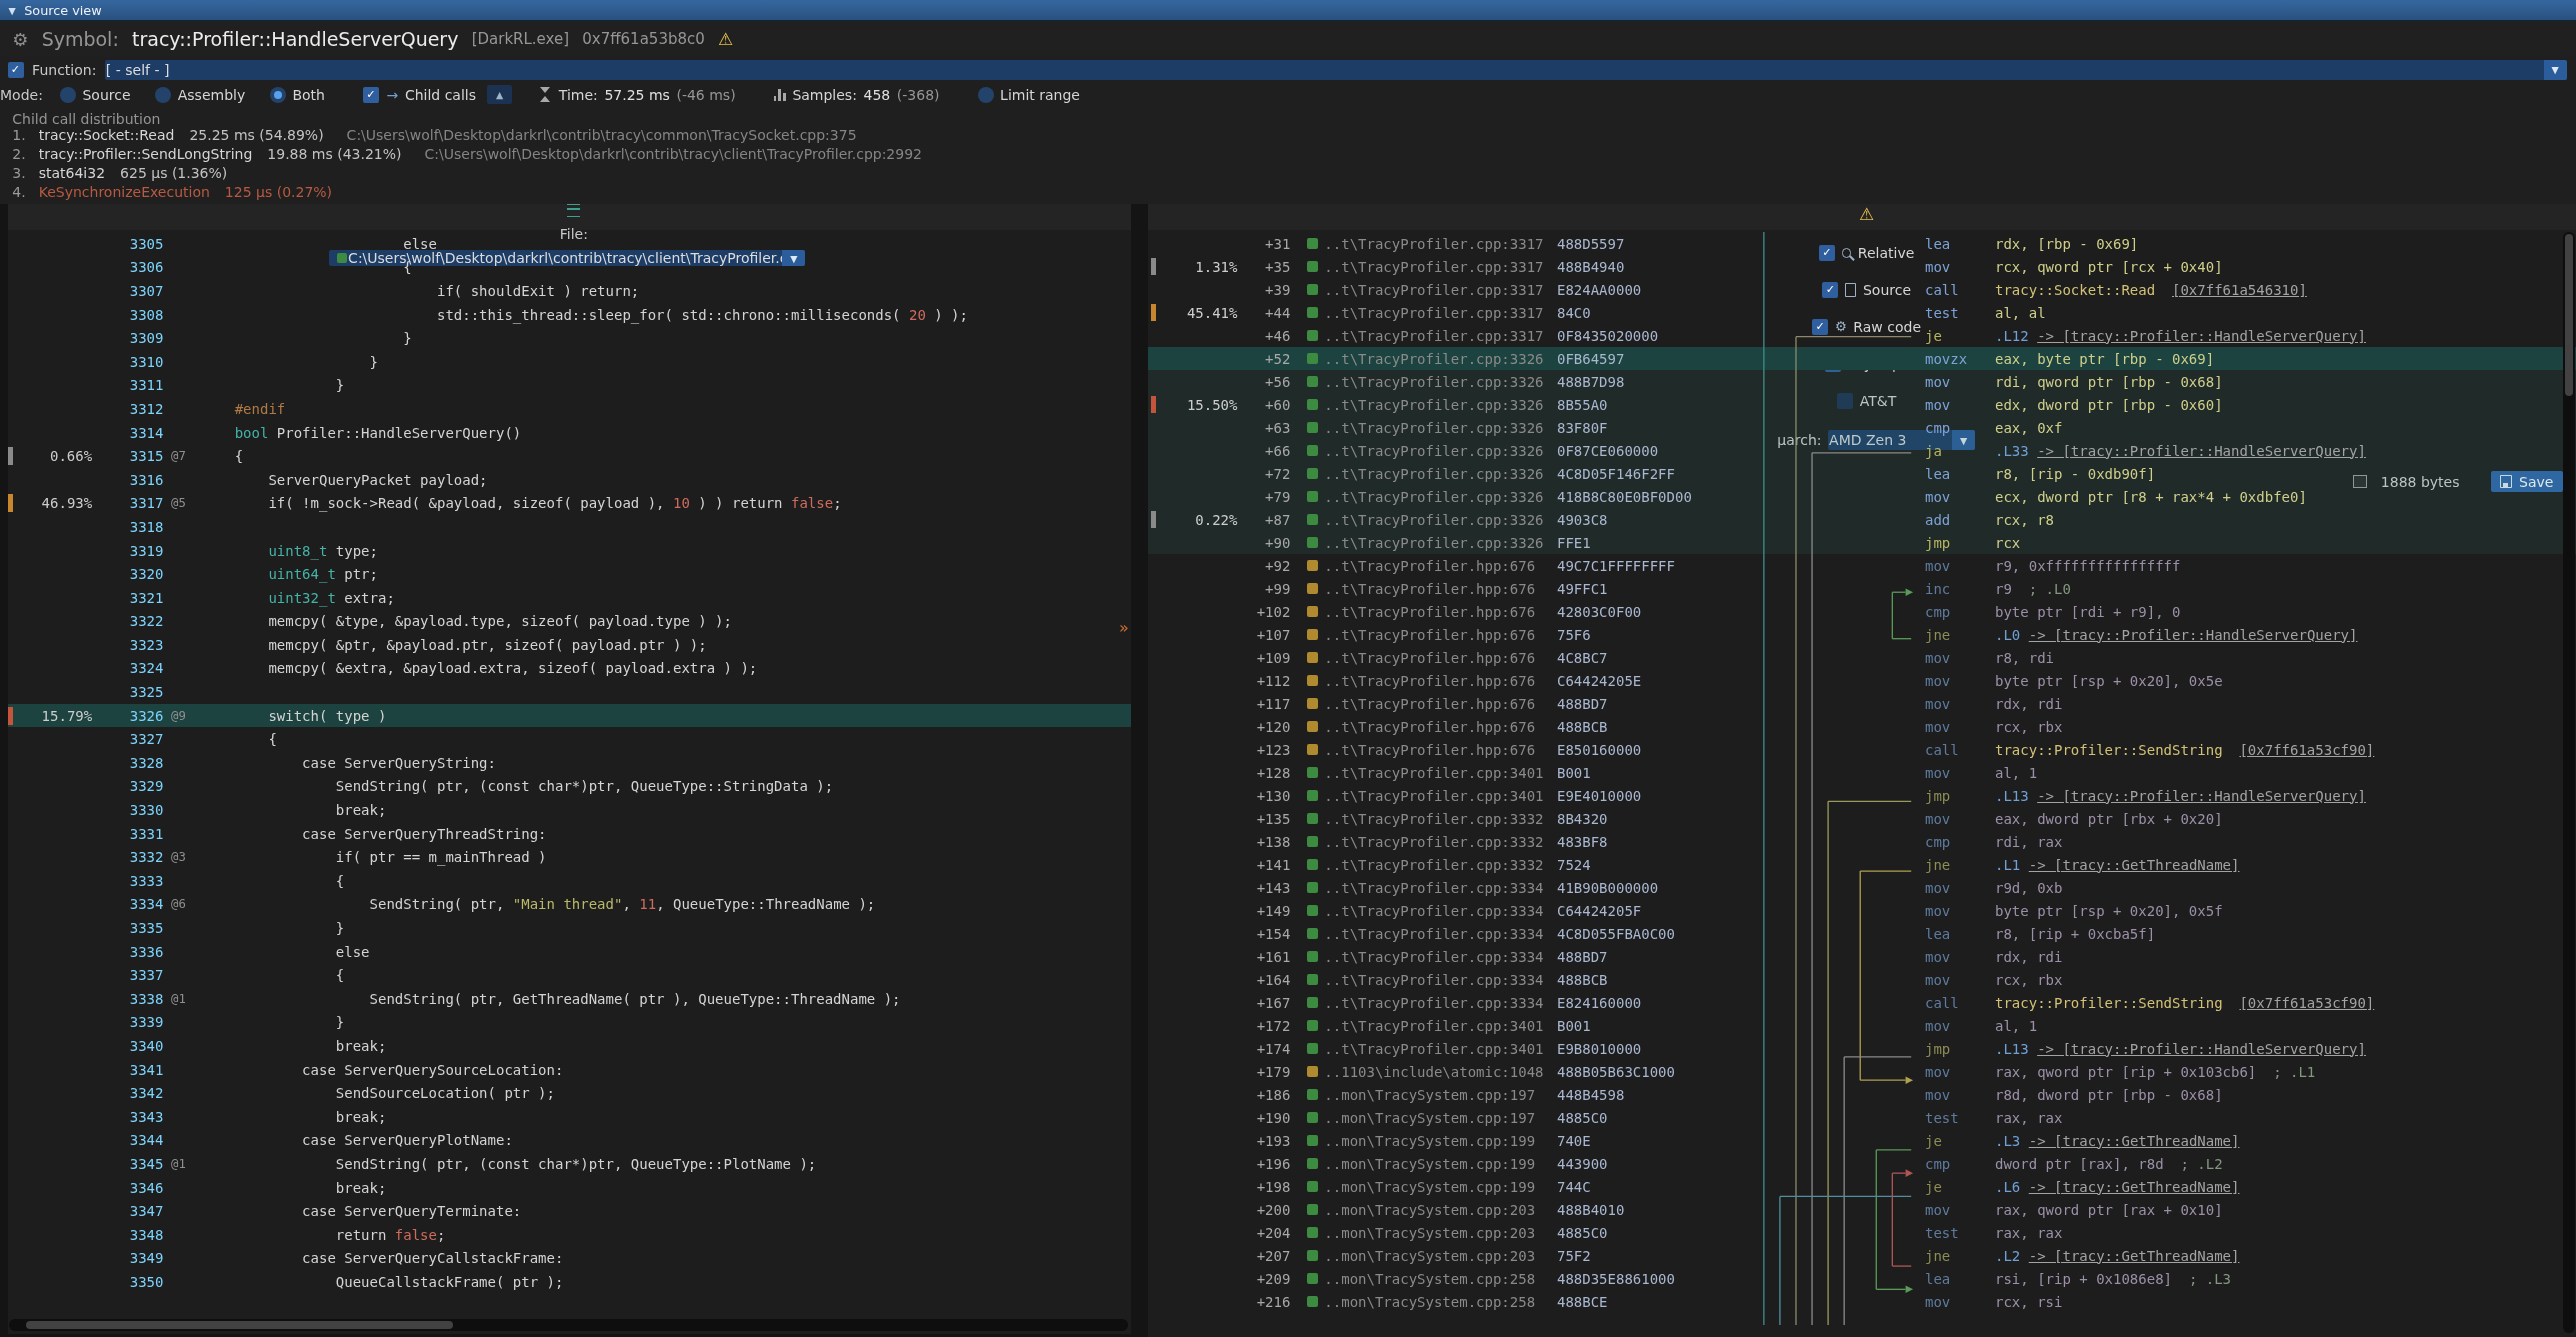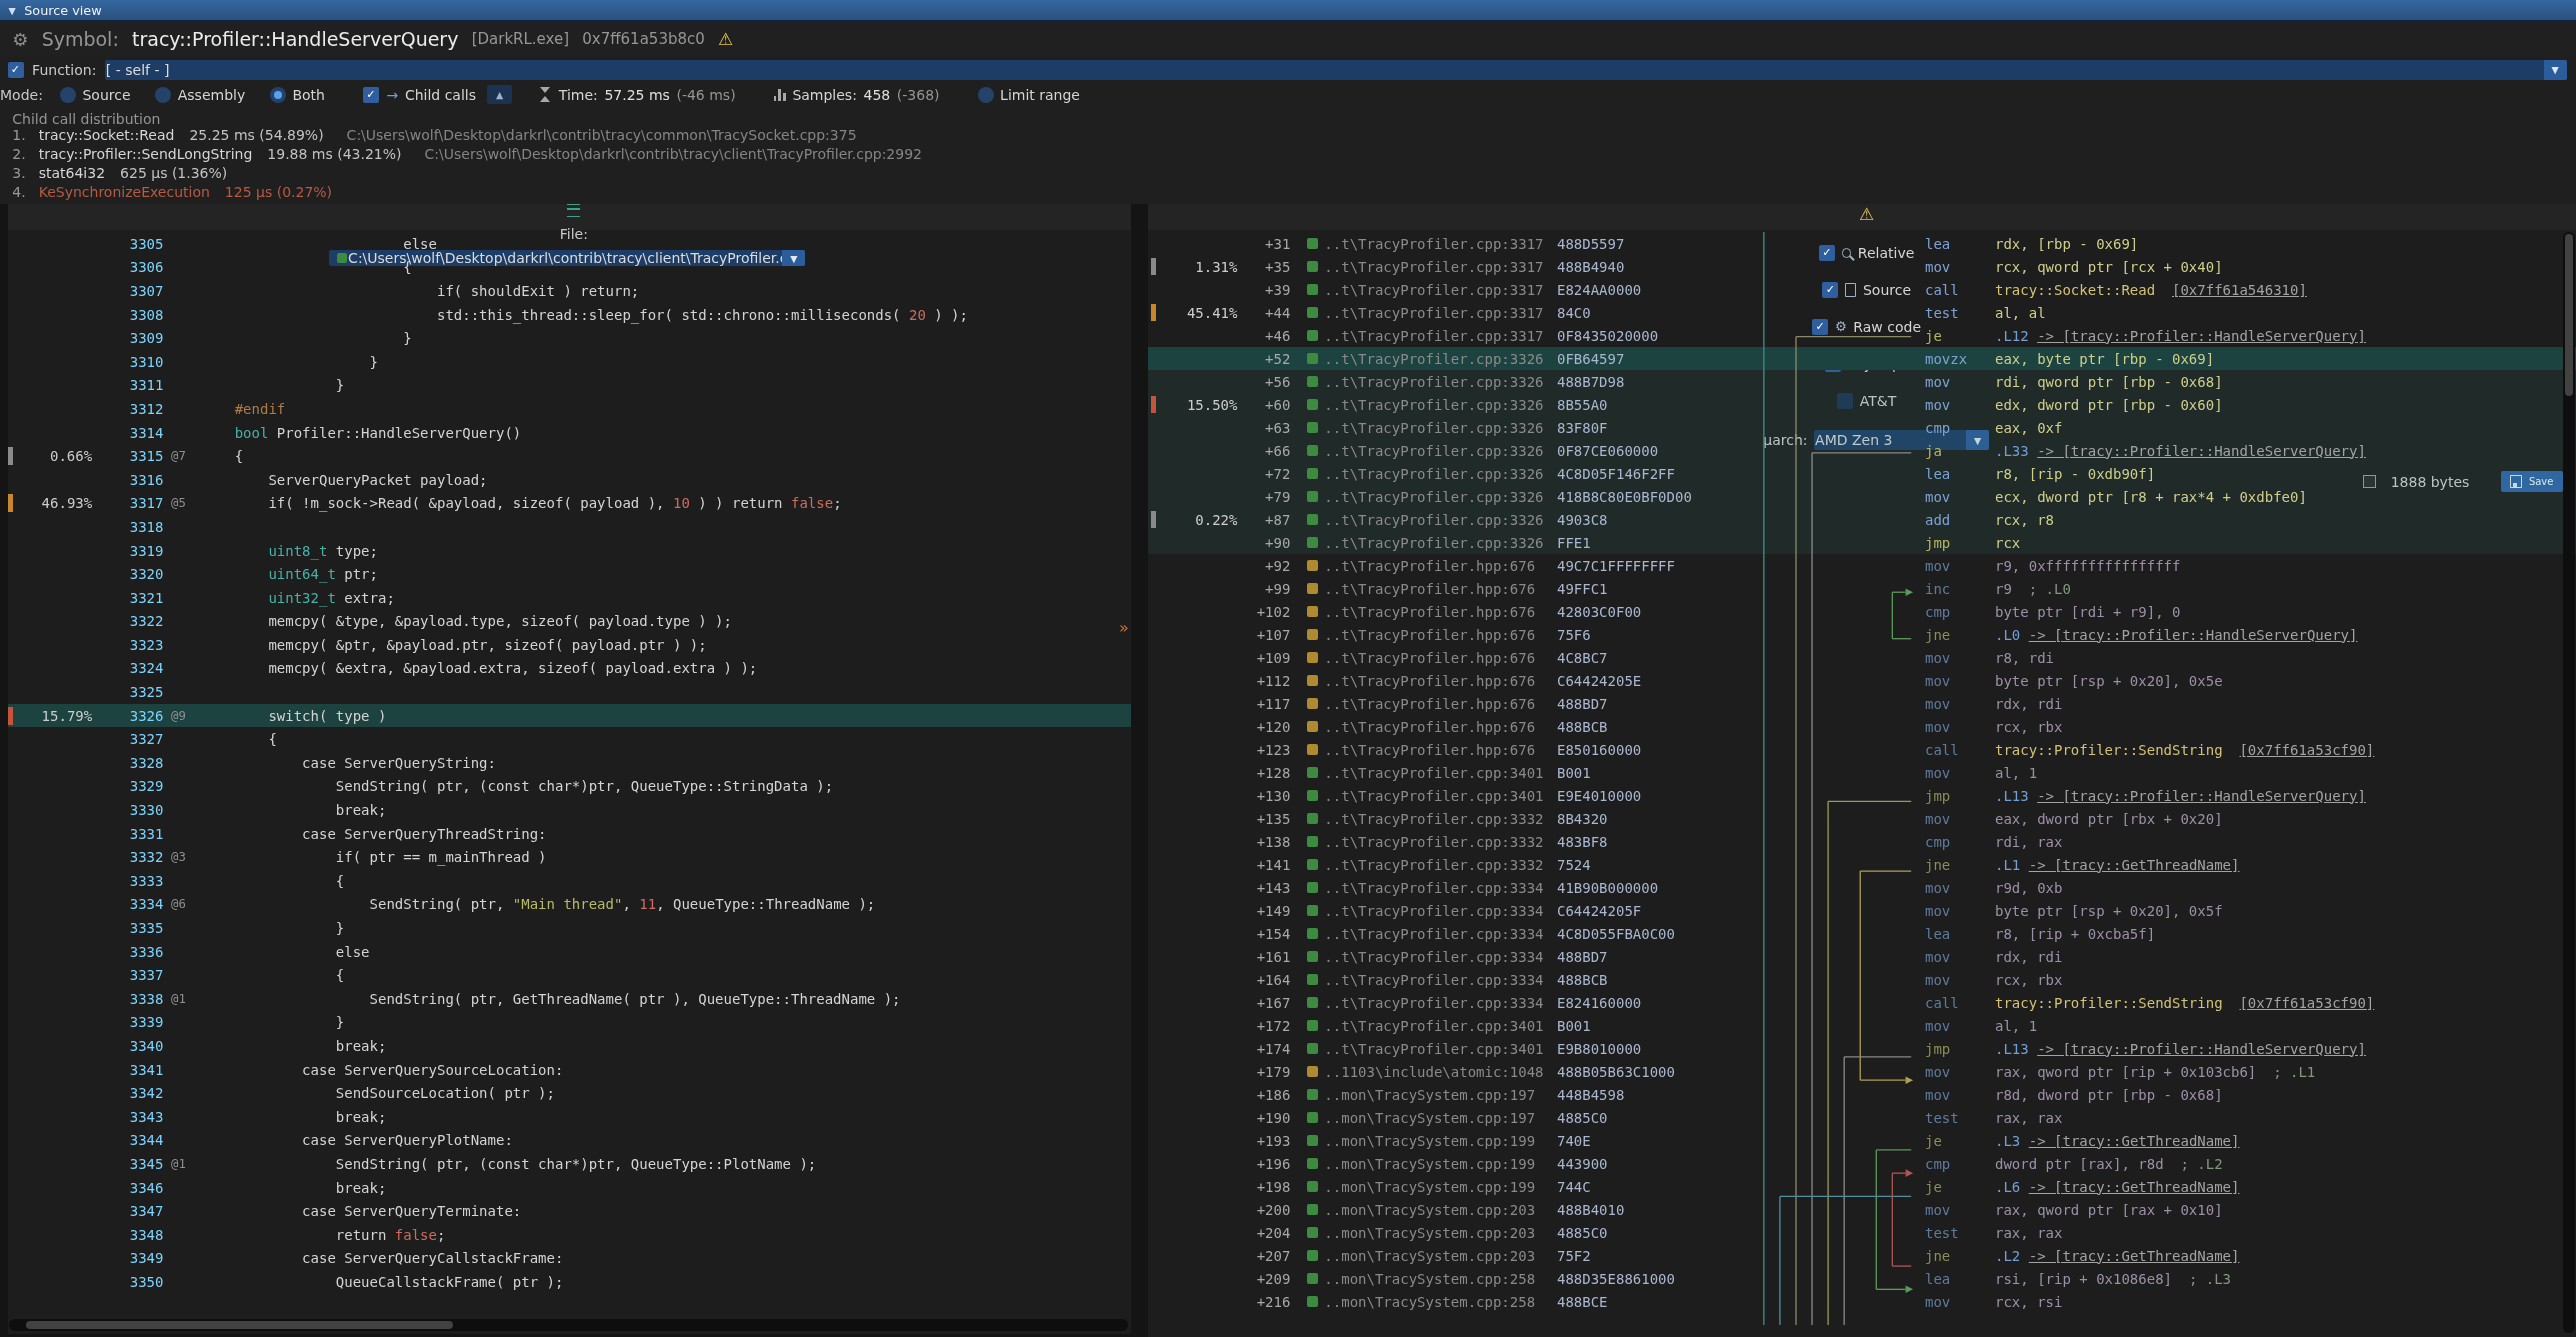--- a/index.html
+++ b/index.html
@@ -84,23 +84,23 @@
   .fsq{width:10.4px;height:10.4px;background:#3d8b40;border-radius:1.9px;margin-left:7.6px;flex:0 0 auto;}
 
   .asmheader{padding-left:9.4px;gap:21px;font-size:14px;color:#d6d6d6;}
   .hgroup{display:flex;align-items:center;gap:6.6px;}
   .hicon{color:#9fb3c8;font-size:13.2px;line-height:1;}
   .mag{width:7.6px;height:7.6px;border:1.9px solid #9fb3c8;border-radius:50%;position:relative;display:inline-block;}
   .mag:after{content:"";position:absolute;width:5.7px;height:1.9px;background:#9fb3c8;
     transform:rotate(45deg);right:-4.7px;bottom:-1.9px;}
   .ficon{width:9.4px;height:12.3px;border:1.4px solid #9fb3c8;border-radius:0.9px;display:inline-block;}
   .chip{width:11.3px;height:11.3px;border:1.4px solid #a0a0a0;background:#2a2a2a;display:inline-block;}
-  .uarch-combo{width:175px;}
+  .uarch-combo{width:147px;}
   .savebtn{display:flex;align-items:center;gap:6.6px;background:#2f66ad;color:#fff;height:21px;
-    padding:0 9.4px;border-radius:1.9px;margin-left:24.6px;margin-right:13.2px;font-size:10px;}
+    padding:0 9.4px;border-radius:1.9px;margin-left:24.6px;margin-right:13.2px;font-size:14px;}
   .flop{width:10.4px;height:10.4px;border:1.4px solid #e8eef6;border-radius:0.9px;position:relative;display:inline-block;}
   .flop:after{content:"";position:absolute;left:1.9px;bottom:0;width:4.7px;height:3.8px;background:#e8eef6;}
   .right-group{margin-left:auto;display:flex;align-items:center;}
 
   
   .rows{position:absolute;left:0;top:28px;width:100%;}
 
   
   .s-row{height:23.6px;display:flex;align-items:center;position:relative;
     font-family:"DejaVu Sans Mono","Liberation Mono",monospace;font-size:14px;}

